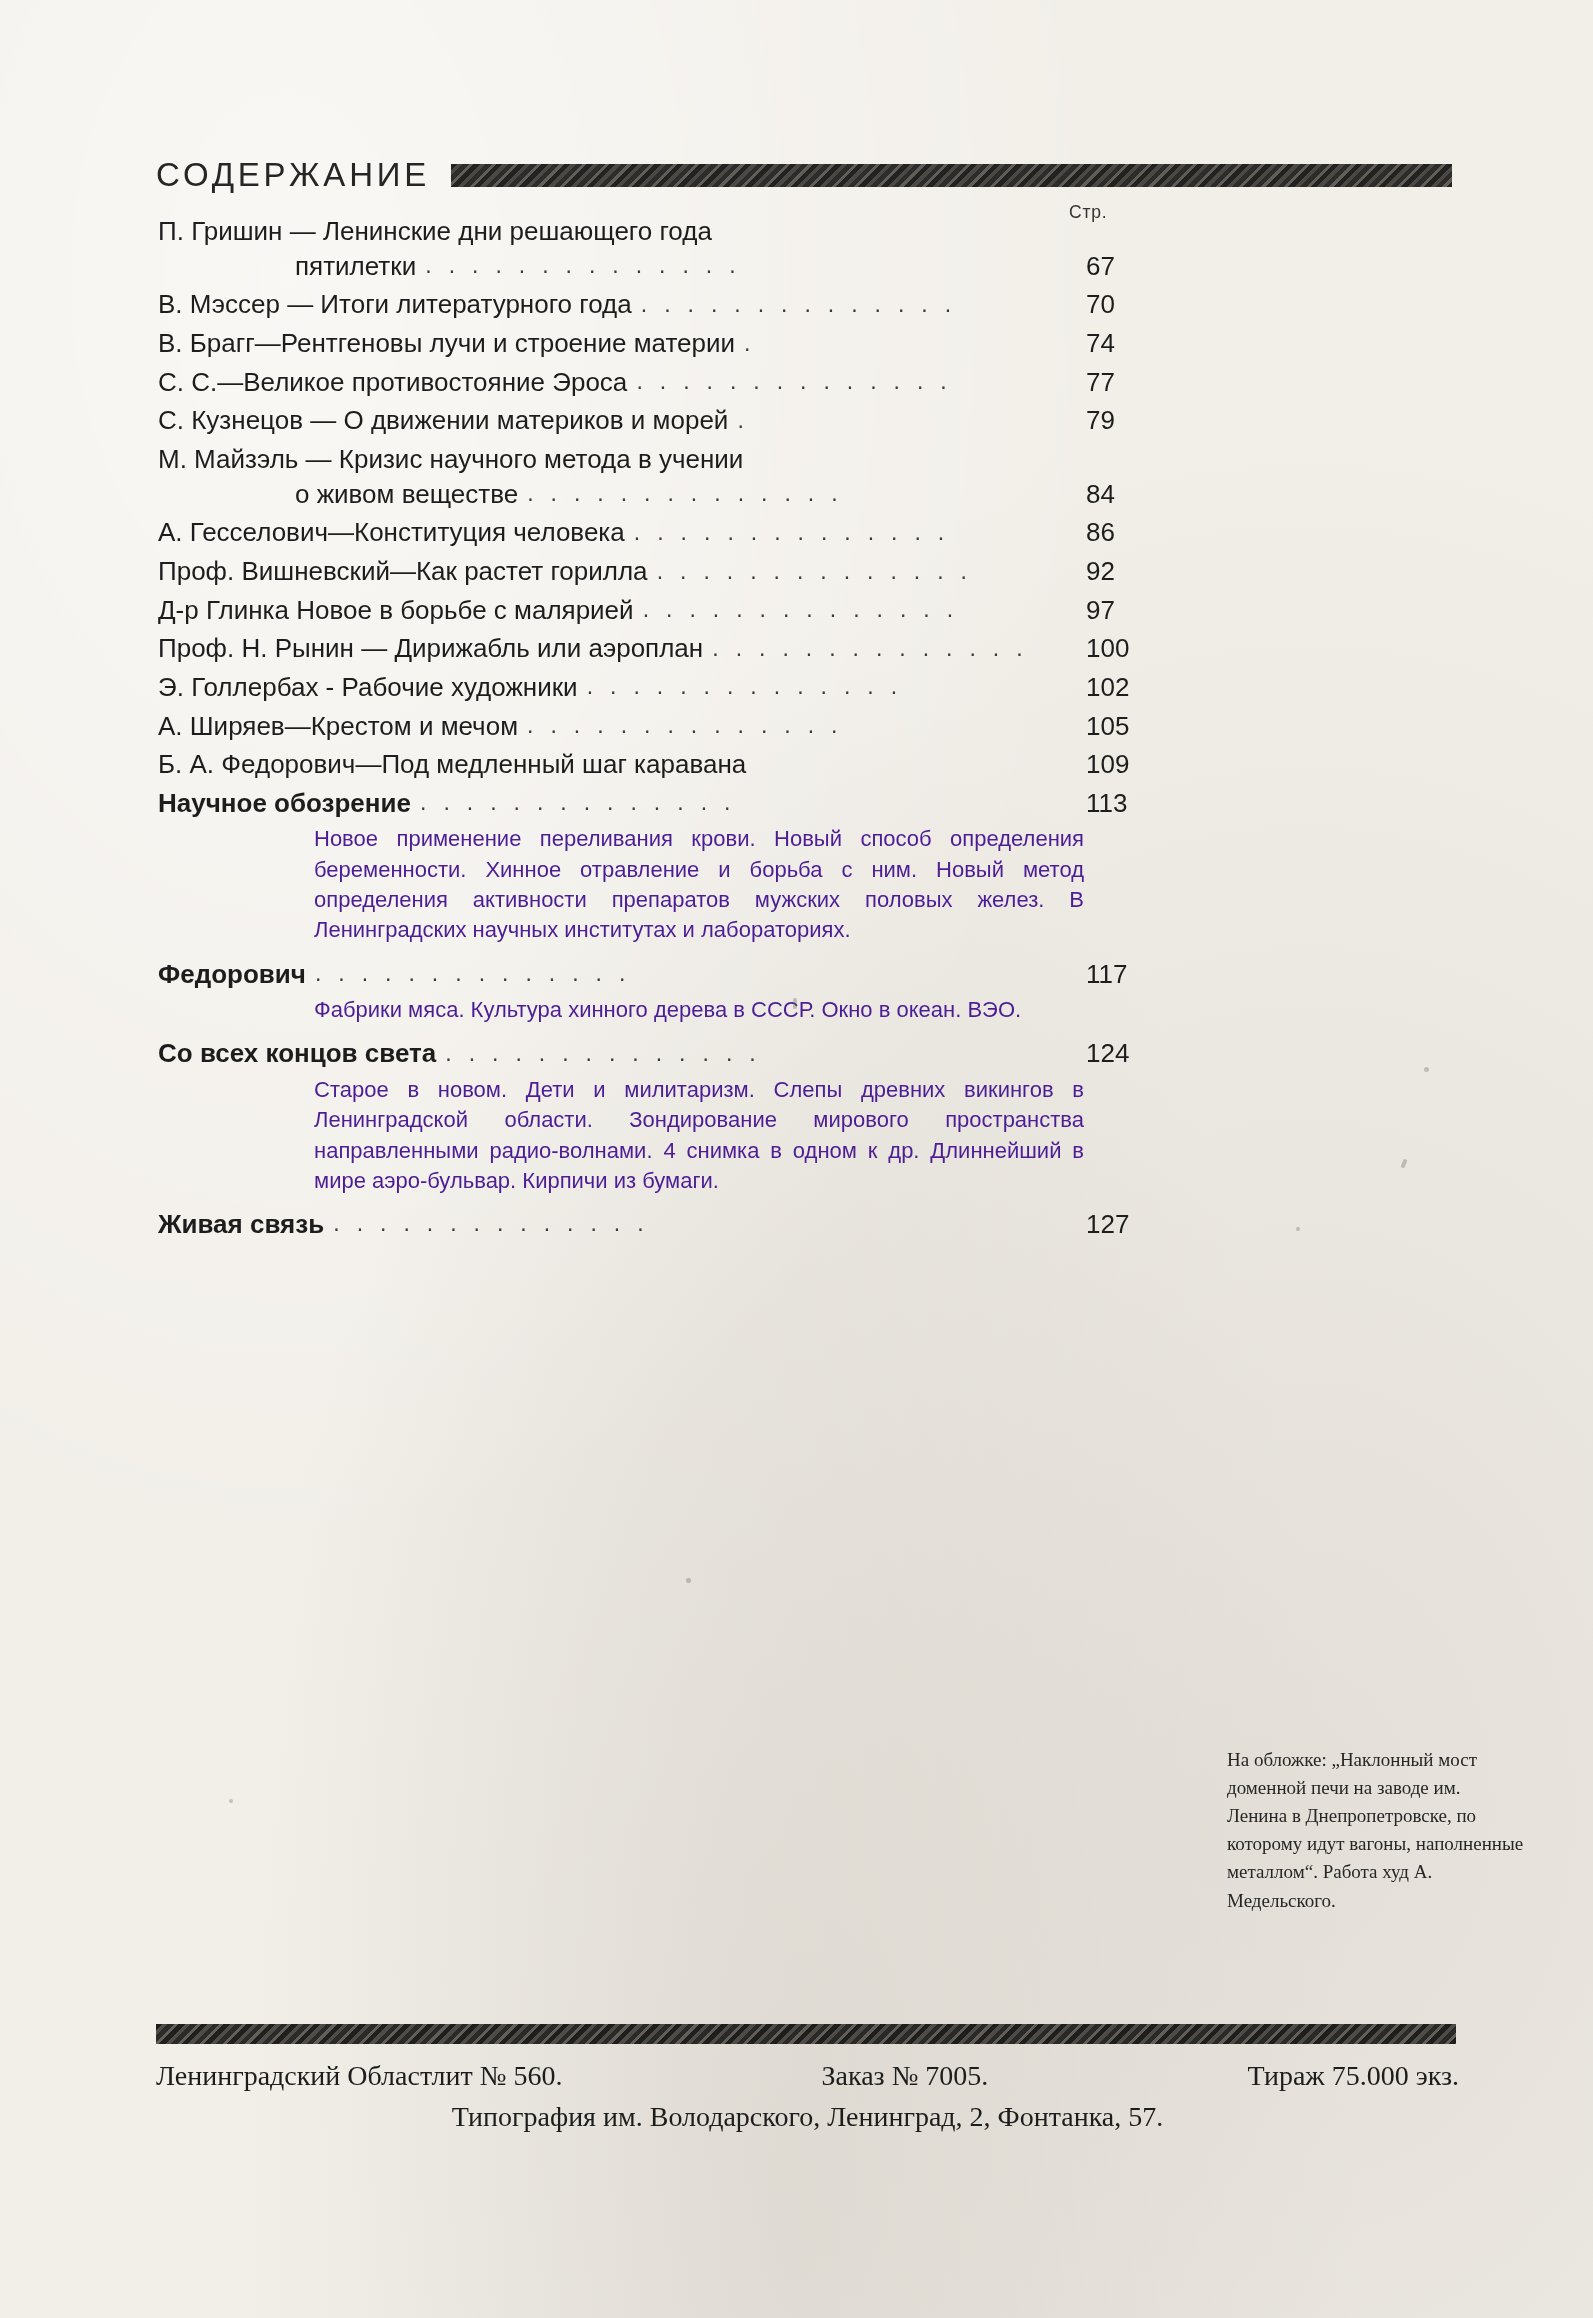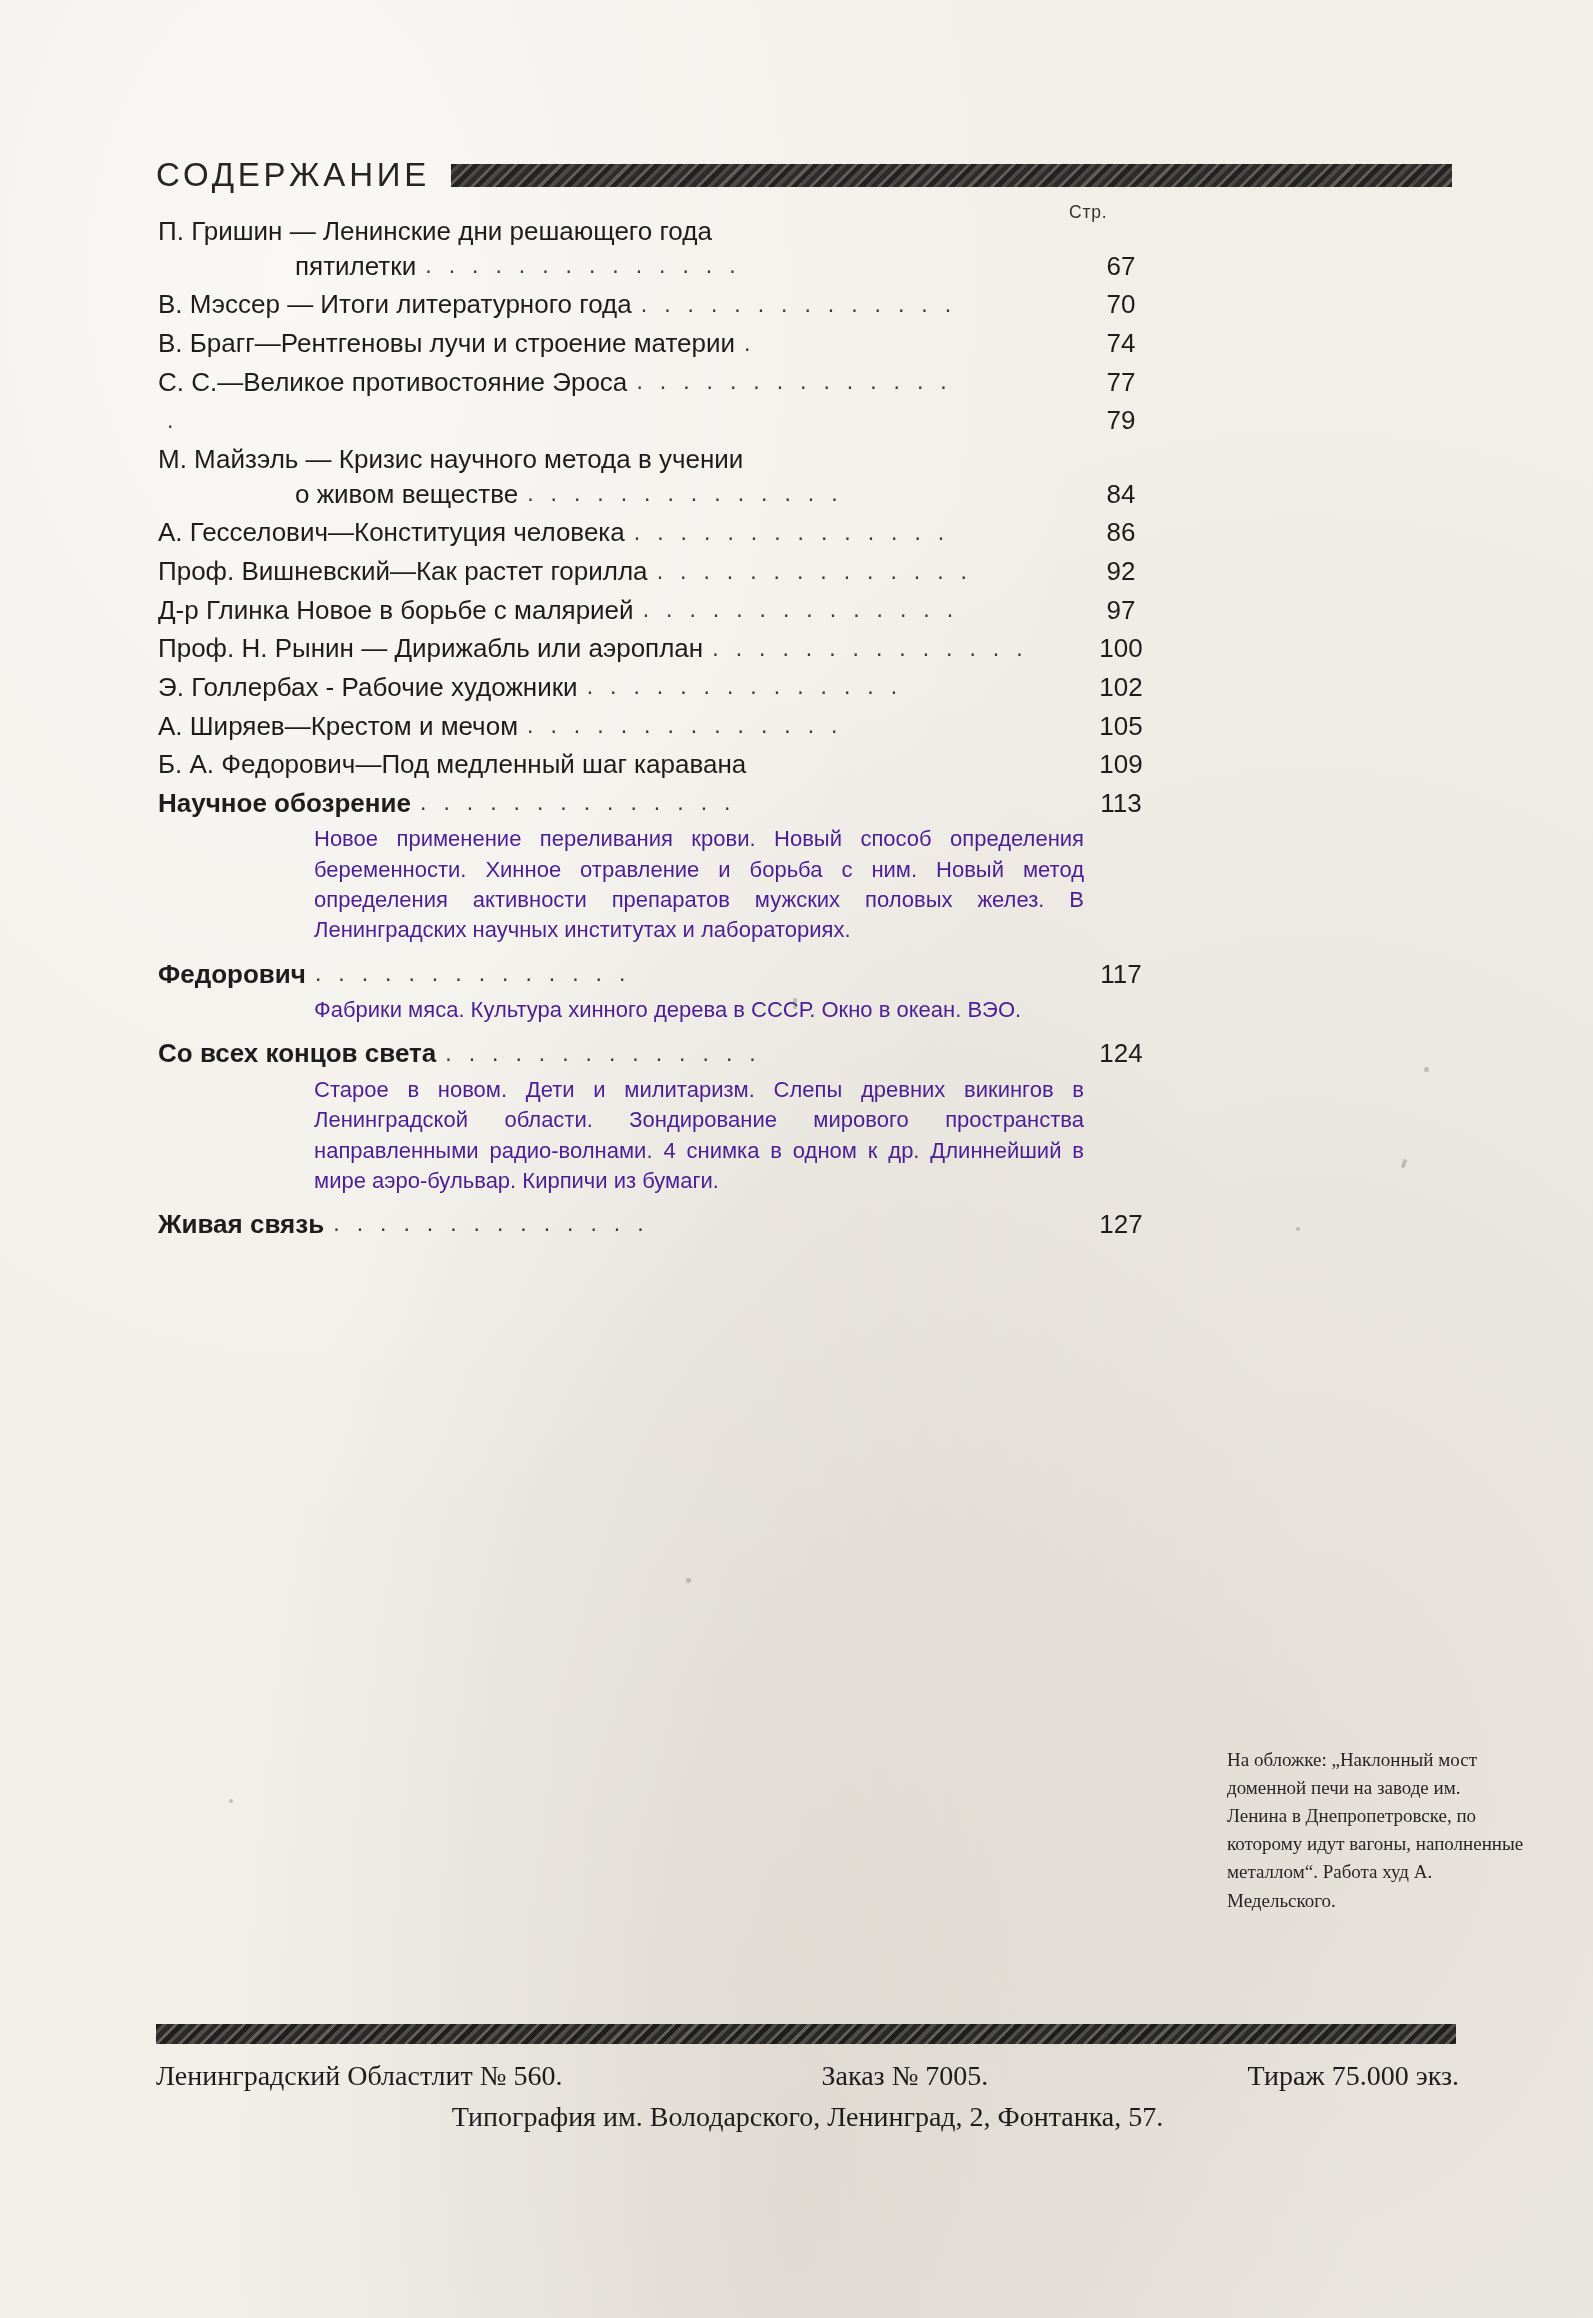--- a/index.html
+++ b/index.html
@@ -97,21 +97,21 @@
     overflow: hidden;
     white-space: nowrap;
     color: #3a3a3a;
     letter-spacing: 5.3px;
     font-size: 23px;
     position: relative;
     bottom: 1.5px;
   }
   .pg {
     width: 70px;
-    text-align: center;
+    text-align: left;
     font-size: 26px;
     color: #1d1d1d;
     flex: 0 0 auto;
   }
   .entry.bold .line .txt { font-weight: 700; }
 
   .sub {
     margin: 3px 0 10.7px 156px;
     font-size: 22px;
     line-height: 1.38;
@@ -217,20 +217,21 @@
       <div class="entry">
         <div class="line">
           <span class="txt">С. С.—Великое противостояние Эроса</span>
           <span class="dots">. . . . . . . . . . . . . .</span>
           <span class="pg">77</span>
         </div>
       </div>
 
       <div class="entry">
         <div class="line">
+          <span class="txt">С. Кузнецов — О движении материков и морей</span>
           <span class="dots">.</span>
           <span class="pg">79</span>
         </div>
       </div>
 
       <div class="entry">
         <div class="line">
           <span class="txt">М. Майзэль — Кризис научного метода в учении</span>
         </div>
         <div class="line indent">

